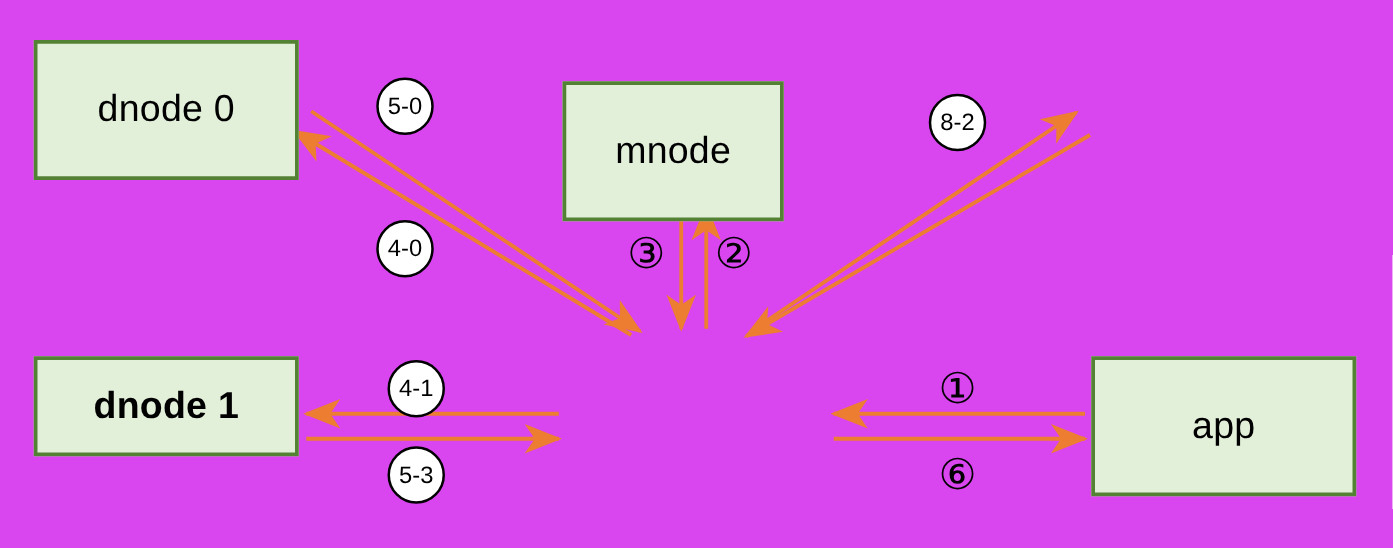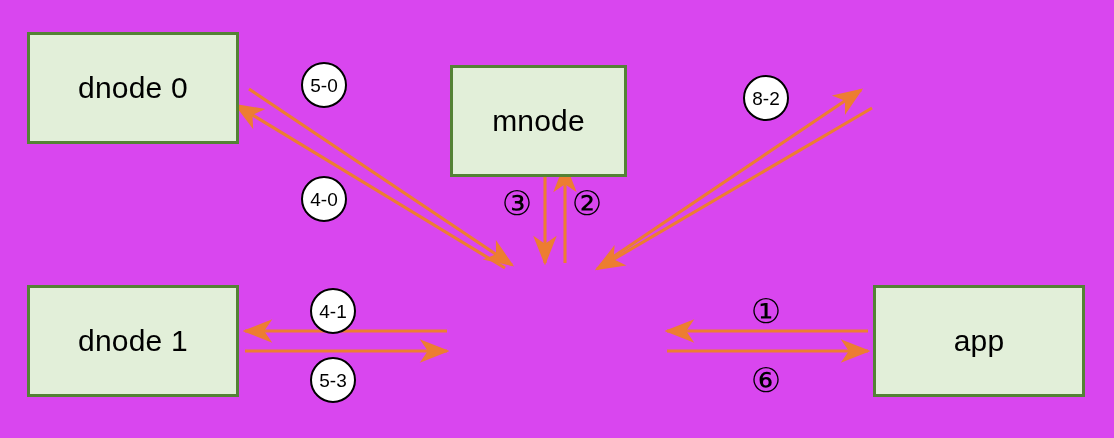--- a/index.html
+++ b/index.html
@@ -31,21 +31,21 @@
     font-size: 30px;
     color: #000000;
     letter-spacing: 0.2px;
     line-height: 1;
     white-space: nowrap;
   }
   
   #box-dnode0 { left: 27px;  top: 32px;  width: 212px; height: 112px; }
   #box-mnode  { left: 450px; top: 32px;  width: 177px; height: 112px; margin-top: 33px; }
   #box-dnoden { left: 873px; top: 32px;  width: 212px; height: 112px; }
-  #box-dnode1 { left: 27px;  top: 285px; width: 212px; height: 112px; }
+  #box-dnode1 { left: 27px;  top: 285px; width: 212px; height: 80px; font-weight: bold; }
   #box-taosc  { left: 450px; top: 285px; width: 212px; height: 112px; }
   #box-app    { left: 873px; top: 285px; width: 212px; height: 112px; }
 
   
   #arrows {
     position: absolute;
     left: 0; top: 0;
     width: 1114px;
     height: 438px;
     pointer-events: none;

